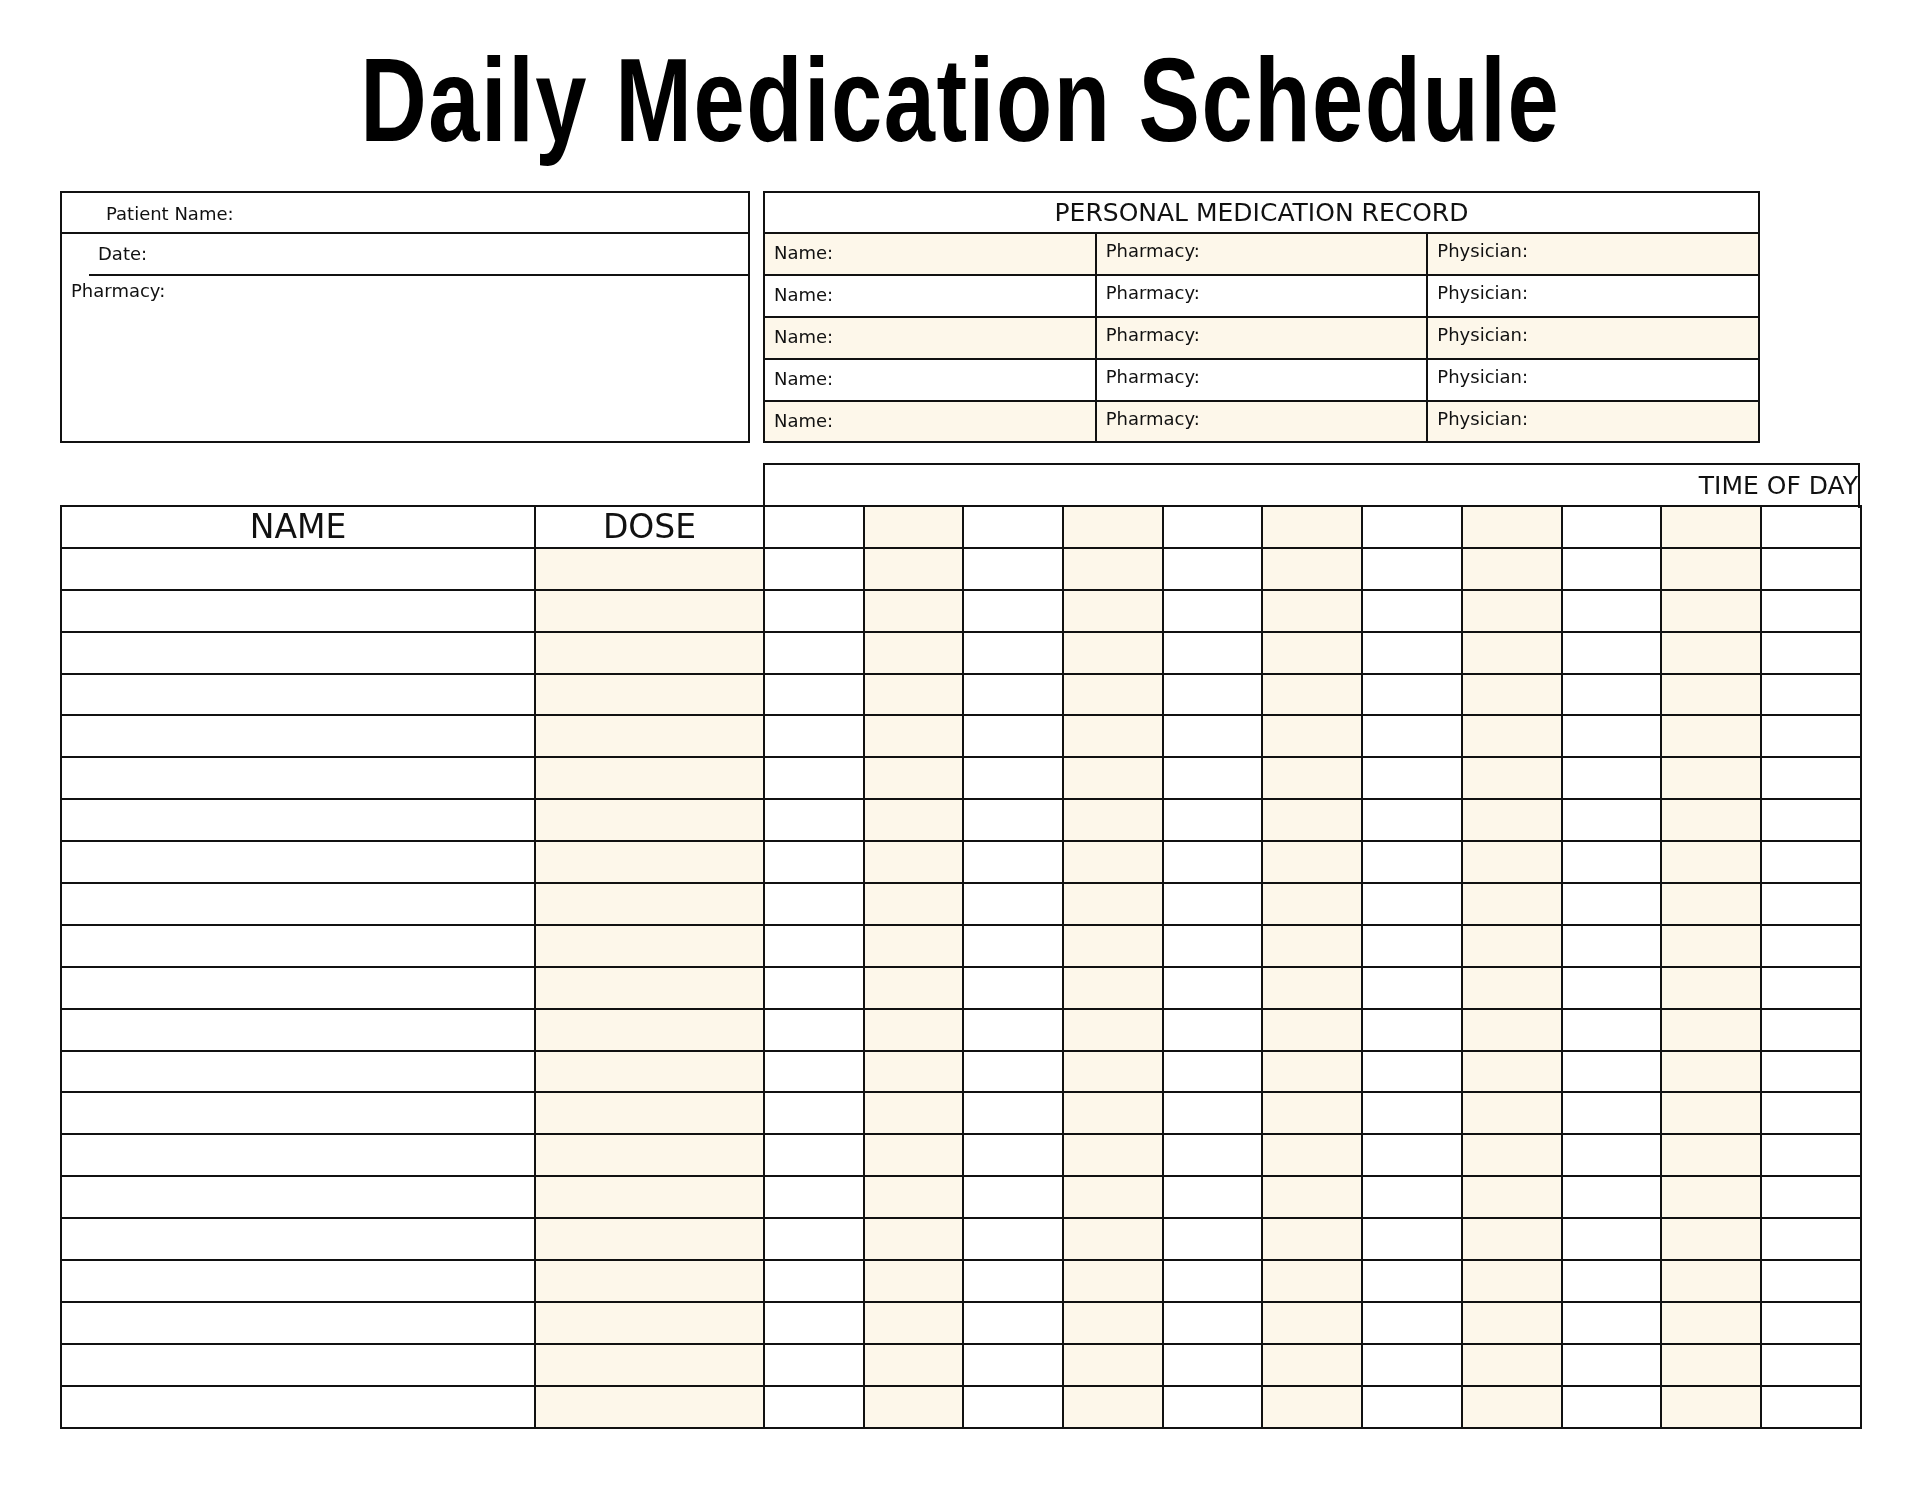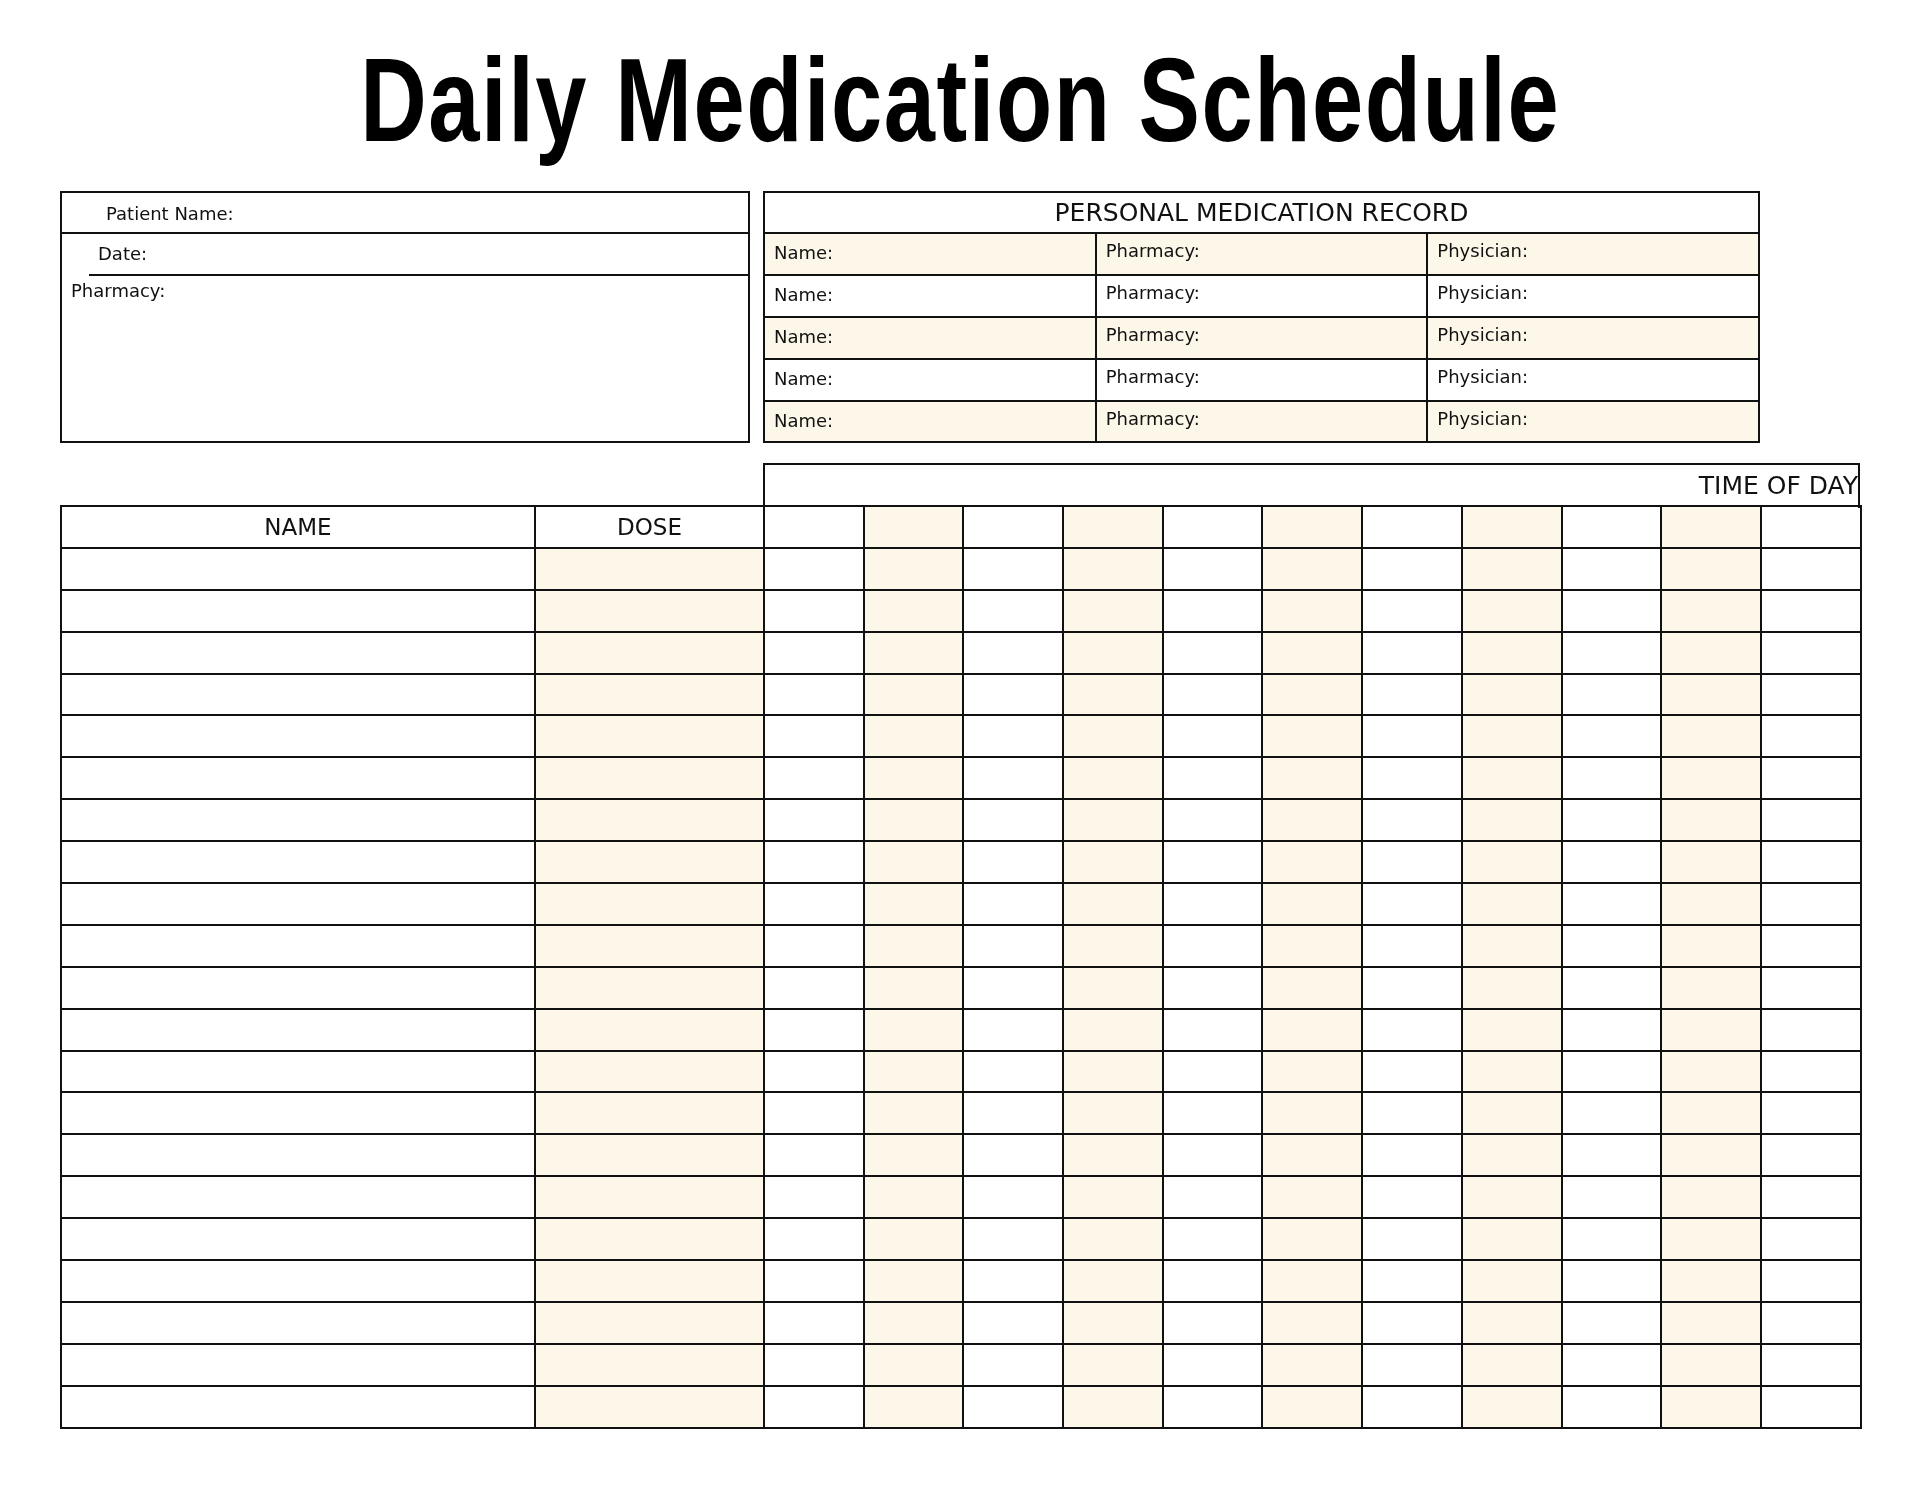--- a/index.html
+++ b/index.html
@@ -54,21 +54,21 @@
 
     
     .grid {
       position: absolute; left: 60px; top: 505px; width: 1800px; height: 922px;
       border-collapse: collapse; table-layout: fixed;
     }
     .grid td, .grid th {
       border: 2.5px solid #111; padding: 0; box-sizing: border-box;
       height: 41.9px;
     }
-    .grid th { font-weight: normal; font-size: 23px; text-align: center; }
+    .grid th { font-weight: normal; font-size: 33px; text-align: center; }
     .grid .cream { background: #fdf7ea; }
     .col-name { width: 474px; }
     .col-dose { width: 229px; }
     .col-t { width: 99.7px; }
   </style>
 </head>
 <body>
 
 <div class="title">
   <span>Daily Medication Schedule</span>

